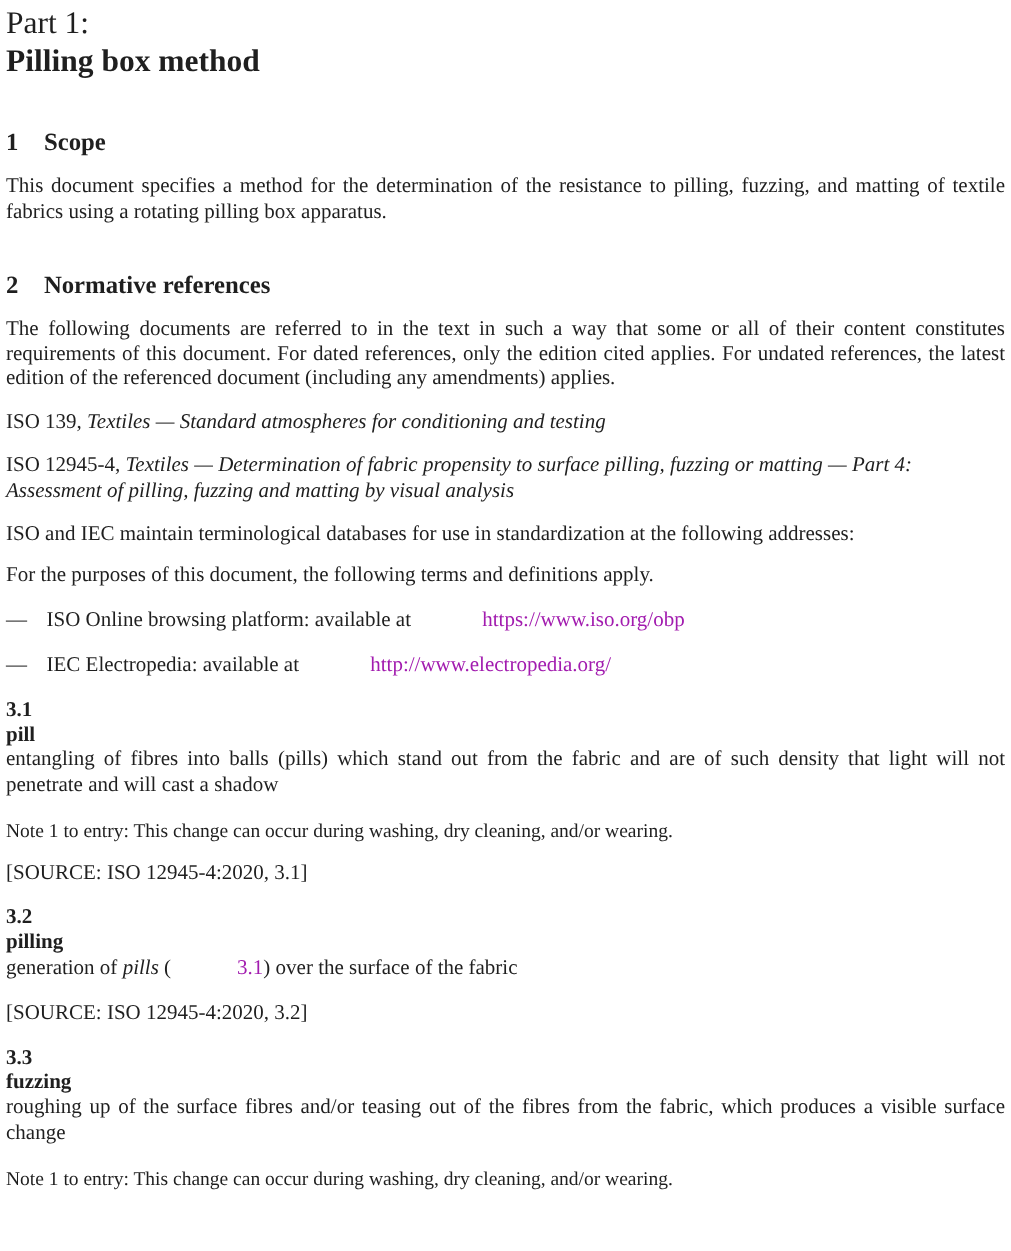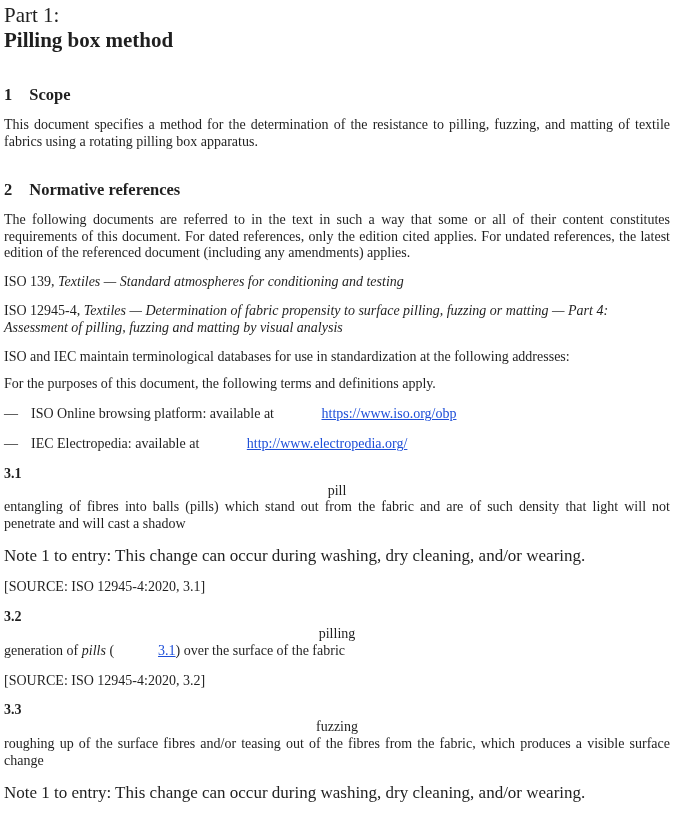--- a/index.html
+++ b/index.html
@@ -40,32 +40,31 @@
   .ref-para {
     margin: 12px 0;
   }
   .ref-title { font-style: italic; }
   .dash-item {
     display: flex;
     margin: 13px 0;
   }
   .dash-item .dash { width: 27px; flex: 0 0 27px; }
   a.doclink, span.doclink {
-    color: #1d4ed8;
-    text-decoration: underline;
+    color: #a21caf;
     cursor: pointer;
     padding-left: 44px;
   }
   .term-entry { margin: 13px 0; }
   .term-num { font-weight: bold; }
-  .term-name { font-weight: normal; text-align: center; }
+  .term-name { font-weight: bold; }
   .term-def { text-align: justify; }
   .term-def-plain { }
   .note {
-    font-size: 17px;
+    font-size: 13px;
     margin: 13px 0;
     font-family: Liberation Serif, serif;
   }
   .source {
     margin: 13px 0;
   }
   .italic { font-style: italic; margin-top: 36px; }
 </style>
 </head>
 <body>

